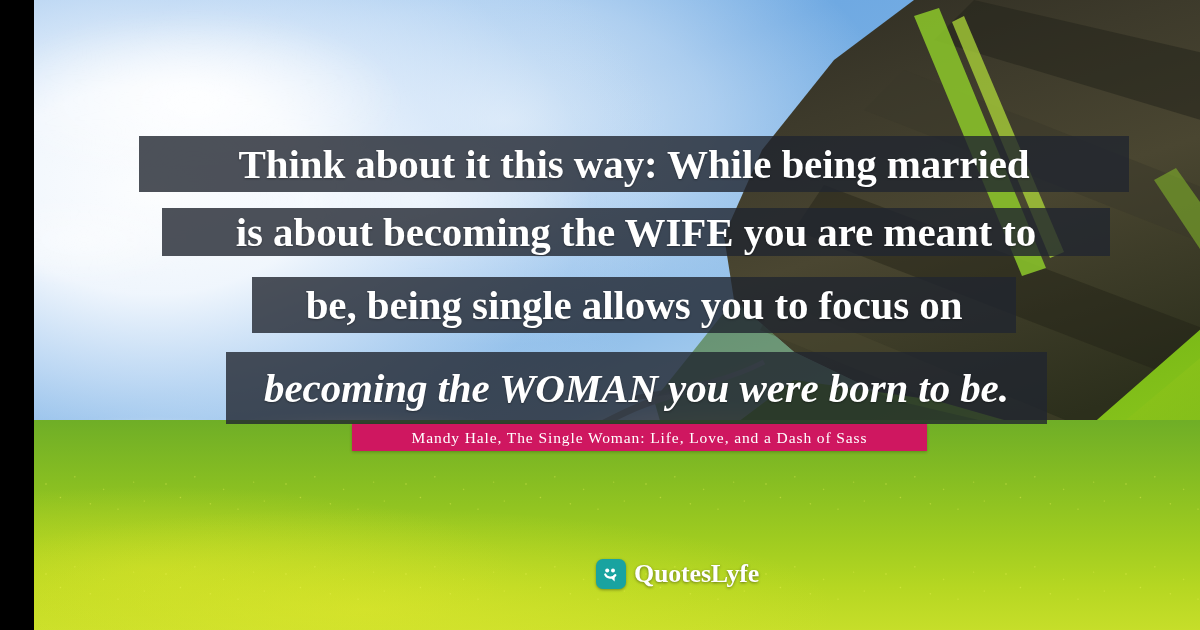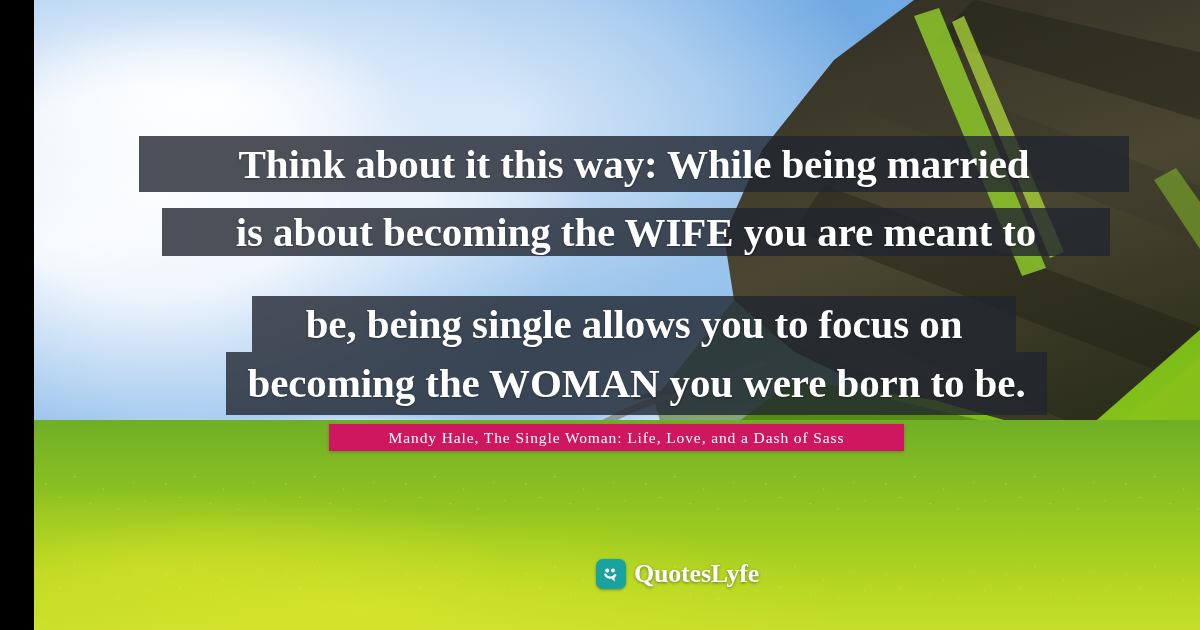--- a/index.html
+++ b/index.html
@@ -140,21 +140,21 @@
     letter-spacing: -0.1px;
     white-space: nowrap;
     display: flex;
     align-items: center;
     justify-content: center;
     text-shadow: 0 1px 2px rgba(0,0,0,0.35);
   }
 
   .attribution {
     position: absolute;
-    left: 295px; top: 424px;
+    left: 318px; top: 424px;
     width: 575px; height: 27px;
     background: #cf1760;
     color: #ffffff;
     font-family: "Liberation Serif", serif;
     font-size: 15.5px;
     letter-spacing: 0.9px;
     display: flex;
     align-items: center;
     justify-content: center;
     white-space: nowrap;
@@ -272,22 +272,22 @@
       </svg>
     </div>
 
     <div class="meadow"></div>
     <div class="meadow-speckle"></div>
   </div>
 
   <div class="quote-wrap">
     <div class="qline" style="left: 105px; top: 136px; width: 990px; height: 56px;">Think about it this way: While being married</div>
     <div class="qline" style="left: 128px; top: 208px; width: 948px; height: 48px;">is about becoming the WIFE you are meant to</div>
-    <div class="qline" style="left: 218px; top: 296px; width: 764px; height: 56px;">be, being single allows you to focus on</div>
-    <div class="qline" style="left: 192px; top: 352px; width: 821px; height: 63px;">becoming the WOMAN you were born to be.</div>
+    <div class="qline" style="left: 218px; top: 277px; width: 764px; height: 56px;">be, being single allows you to focus on</div>
+    <div class="qline" style="left: 192px; top: 352px; width: 821px; height: 72px; font-style: italic;">becoming the WOMAN you were born to be.</div>
   </div>
 
   <div class="attribution">Mandy Hale, The Single Woman: Life, Love, and a Dash of Sass</div>
 
   <div class="logo">
     <span class="logo-mark">
       <svg width="20" height="20" viewBox="0 0 20 20" aria-hidden="true">
         <circle cx="6.2" cy="6.4" r="2.0" fill="#ffffff"></circle>
         <circle cx="12.0" cy="6.4" r="2.0" fill="#ffffff"></circle>
         <path d="M 4.2 10.4 C 5.6 14.4 12.0 14.8 14.4 11.2" stroke="#ffffff" stroke-width="2.1" fill="none" stroke-linecap="round"></path>

